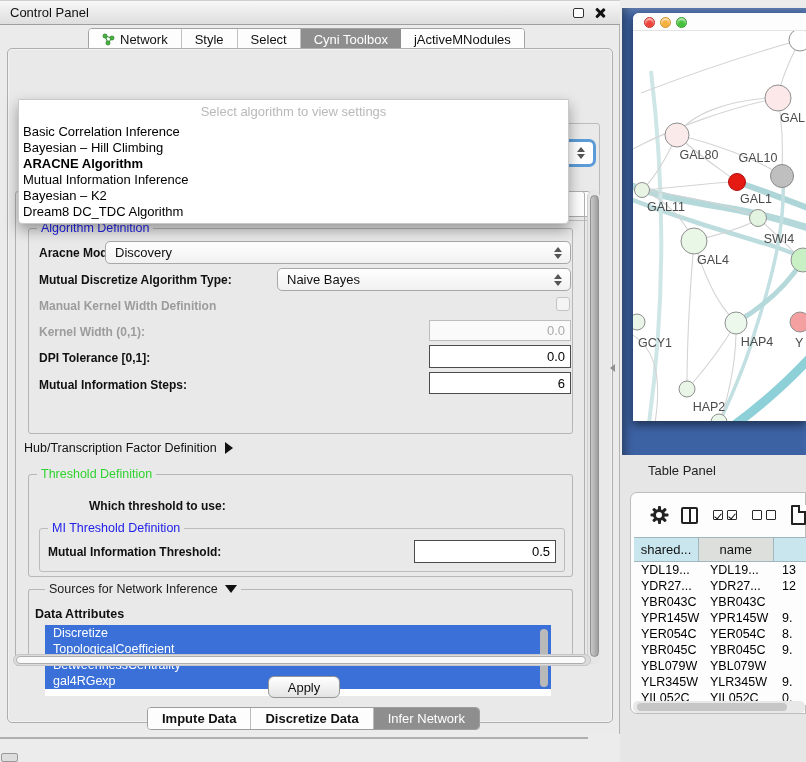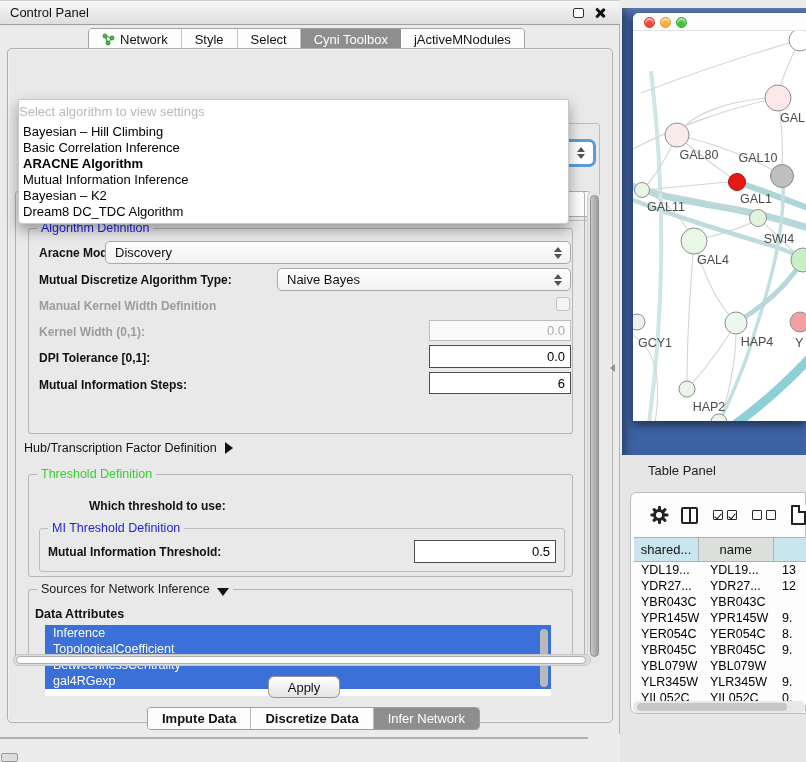--- a/index.html
+++ b/index.html
@@ -30,21 +30,21 @@
     box-shadow: inset 0 0 0 1px #f2f2f2; }
 
   
   .frag-group { left:30px; top:74px; width:562px; height:98px; border:1px solid #bcbcbc; border-radius:3px; }
   .frag-combo { left:534px; top:90px; width:54px; height:28px; background:#fff; border:3px solid #5b9bd8; border-radius:7px; }
   .frag-field { left:534px; top:142px; width:50px; height:26px; background:#fdfdfd; border:1px solid #aaa; border-radius:5px; }
 
   
   #popup { left:10px; top:50px; width:551px; background:#fff; border:1px solid #c9c9c9; border-radius:0 0 4px 4px;
     box-shadow:0 6px 14px rgba(0,0,0,0.35); z-index:20; padding-bottom:3px; }
-  #popup-placeholder { height:24px; line-height:24px; color:#b9b9b9; font-size:13px; }
+  #popup-placeholder { height:24px; line-height:24px; text-align:center; color:#b9b9b9; font-size:13px; }
   .dd-item { height:16px; line-height:16px; font-size:13px; color:#000; padding-left:4px; white-space:nowrap; }
   .dd-item.bold { font-weight:700; }
 
   
   .vtrack { left:579px; top:142px; width:13px; height:473px; background:#e6e6e6; border-left:1px solid #cfcfcf; border-radius:6px; }
   .vthumb { position:absolute; left:2px; top:4px; width:9px; height:462px; border-radius:5px;
     background:linear-gradient(90deg,#c9c9c9,#9e9e9e); border:1px solid #8f8f8f; }
 
   
   .groupbox { border:1px solid #b0b0b0; border-radius:3px; }
@@ -182,22 +182,22 @@
 
       <div class="frag-group abs"></div>
       <div class="frag-combo abs">
         <span class="stepper"></span>
       </div>
       <div class="frag-field abs"></div>
 
       <div id="popup" class="abs">
         <div id="popup-placeholder">Select algorithm to view settings</div>
         <div id="dd-items">
+            <div class="dd-item">Basic Correlation Inference</div>
             <div class="dd-item">Bayesian – Hill Climbing</div>
-            <div class="dd-item">Basic Correlation Inference</div>
             <div class="dd-item bold">ARACNE Algorithm</div>
             <div class="dd-item">Mutual Information Inference</div>
             <div class="dd-item">Bayesian – K2</div>
             <div class="dd-item">Dream8 DC_TDC Algorithm</div>
           </div>
       </div>
 
       <div class="vtrack abs">
         <div class="vthumb"></div>
       </div>
@@ -252,28 +252,28 @@
           <div class="groupbox abs" style="left:10px; top:53px; width:526px; height:44px; border-color:#bcbcbc;">
             <span class="gb-title gb-blue">MI Threshold Definition</span>
             <span class="setlabel abs" style="left:8px; top:16px;">Mutual Information Threshold:</span>
             <div class="field abs" style="left:374px; top:11px; width:142px; height:23px;">
               <span>0.5</span>
             </div>
           </div>
         </div>
 
         <div class="groupbox abs" style="left:12px; top:397px; width:545px; height:76px; border-color:#b6b6b6; border-bottom:none;">
-          <span class="gb-title gb-black" style="display:flex; align-items:flex-end; gap:7px;">
+          <span class="gb-title gb-black" style="display:flex; align-items:center; gap:7px;margin-left:8px;">
             <span>Sources for Network Inference</span>
             <span class="tri-down"></span>
           </span>
           <span class="setlabel abs" style="left:6px; top:17px; font-size:12.5px;">Data Attributes</span>
           <div id="attr-list" class="abs" style="left:16px; top:35px; width:506px; height:71px;">
 
-          <div class="attr-item">Inference</div>
+          <div class="attr-item">Discretize</div>
               <div class="attr-item">TopologicalCoefficient</div>
               <div class="attr-item">BetweennessCentrality</div>
               <div class="attr-item">gal4RGexp</div>
               <div class="list-vscroll"></div>
             </div>
         </div>
       </div>
 
       <div class="hscroll abs" style="left:5px; top:605px; width:578px; height:12px;">
         <div class="hthumb" style="width:570px;"></div>

